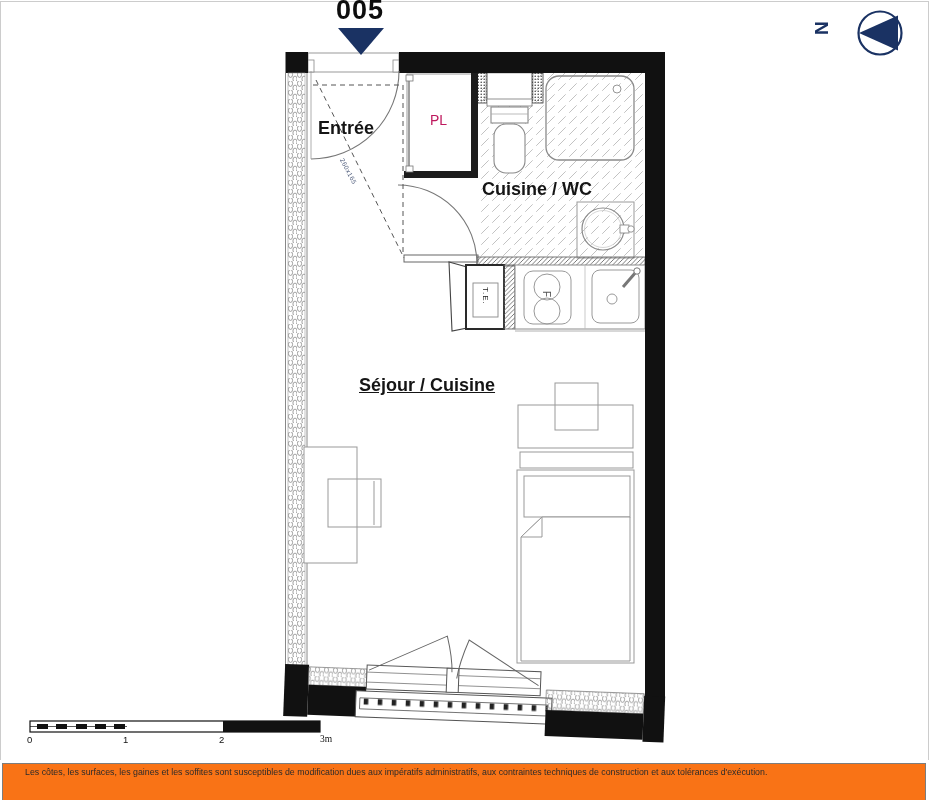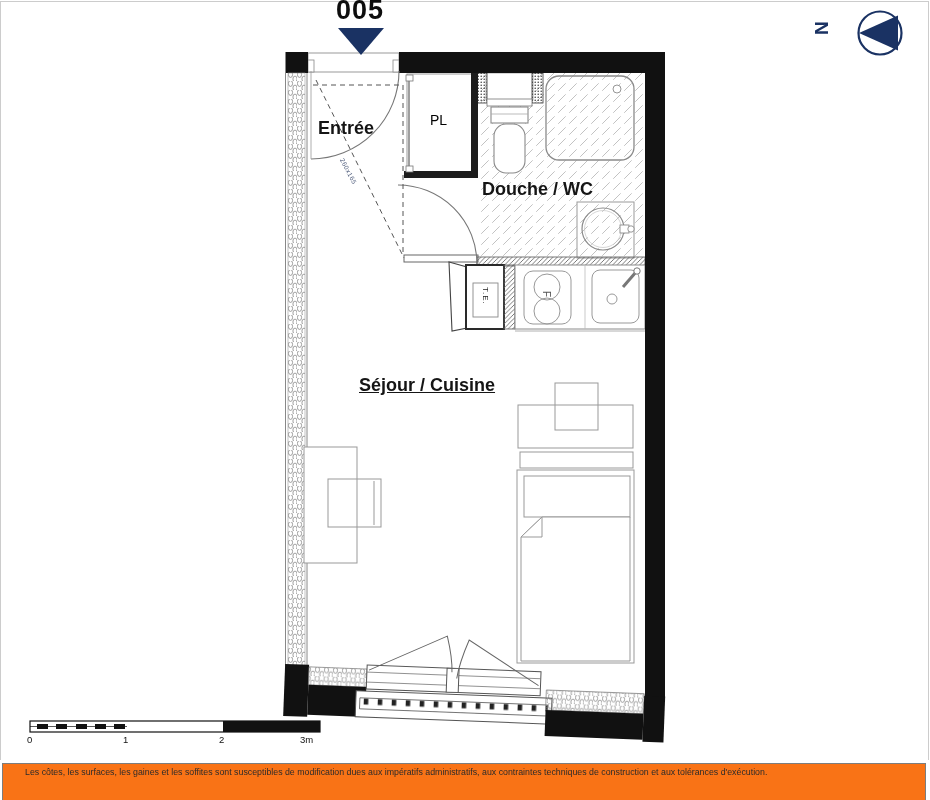--- a/index.html
+++ b/index.html
@@ -12,30 +12,30 @@
   .room{font-weight:bold;font-size:18px;color:#151515;}
   #unit-number{left:330px;top:-5px;width:60px;text-align:center;
     font-size:27px;font-weight:bold;color:#0d0d0d;letter-spacing:1px;}
   #entry-arrow{position:absolute;left:338px;top:28px;width:0;height:0;
     border-left:23px solid transparent;border-right:23px solid transparent;
     border-top:27px solid #1a3263;}
   #north-letter{left:814px;top:17px;font-size:19px;font-weight:bold;
     color:#1a3263;transform:rotate(90deg);}
   #north-icon{position:absolute;left:849px;top:8px;}
   #lbl-entree{left:318px;top:75px;margin-top:43px;}
-  #lbl-pl{left:430px;top:112px;font-size:14px;color:#000000;}
+  #lbl-pl{left:430px;top:112px;font-size:14px;color:#be185d;}
   #lbl-douche{left:482px;top:179px;}
   #lbl-sejour{left:359px;top:375px;text-decoration:underline;}
   #lbl-te{left:481px;top:287px;font-size:8px;color:#222;
     writing-mode:vertical-rl;letter-spacing:1px;}
   #lbl-f{left:541px;top:291px;font-size:10px;color:#555;writing-mode:vertical-rl;}
   #lbl-dim{left:345px;top:157px;font-size:6.5px;color:#4a5878;
     transform:rotate(62deg);transform-origin:0 0;letter-spacing:0.5px;}
   .tick{position:absolute;top:734px;font-size:9.5px;color:#111;}
-  #tick0{left:27px;} #tick1{left:123px;} #tick2{left:219px;} #tick3{left:300px;}
+  #tick0{left:27px;} #tick1{left:123px;} #tick2{left:219px;} #tick3{left:320px;font-family:Liberation Serif, serif;}
   #footer-box{position:absolute;left:2px;top:763px;width:924px;height:48px;
     border:1px solid #7d7d7d;background:#f97316;box-sizing:border-box;
     padding:2px 22px;font-size:8.8px;color:#2b2b2b;line-height:1.55;}
 </style>
 </head>
 <body>
 
 <div id="page">
 
   <svg id="plan-svg" width="930" height="760" viewBox="0 0 930 760">
@@ -199,21 +199,21 @@
   <div id="unit-number" class="lbl">005</div>
   <div id="entry-arrow"></div>
   <div id="north-letter" class="lbl">N</div>
   <svg id="north-icon" width="64" height="50" viewBox="0 0 64 50">
     <circle cx="31" cy="25" r="21.5" fill="#fff" stroke="#1a3263" stroke-width="2.2"></circle>
     <polygon points="10,25 49,7.5 49,42.5" fill="#1a3263"></polygon>
   </svg>
 
   <div id="lbl-entree" class="lbl room">Entrée</div>
   <div id="lbl-pl" class="lbl">PL</div>
-  <div id="lbl-douche" class="lbl room">Douche / WC</div>
+  <div id="lbl-douche" class="lbl room">Cuisine / WC</div>
   <div id="lbl-sejour" class="lbl room">Séjour / Cuisine</div>
   <div id="lbl-te" class="lbl">T.E.</div>
   <div id="lbl-f" class="lbl">F</div>
   <div id="lbl-dim" class="lbl">260x165</div>
 
   <div id="tick0" class="tick">0</div>
   <div id="tick1" class="tick">1</div>
   <div id="tick2" class="tick">2</div>
   <div id="tick3" class="tick">3m</div>
 

